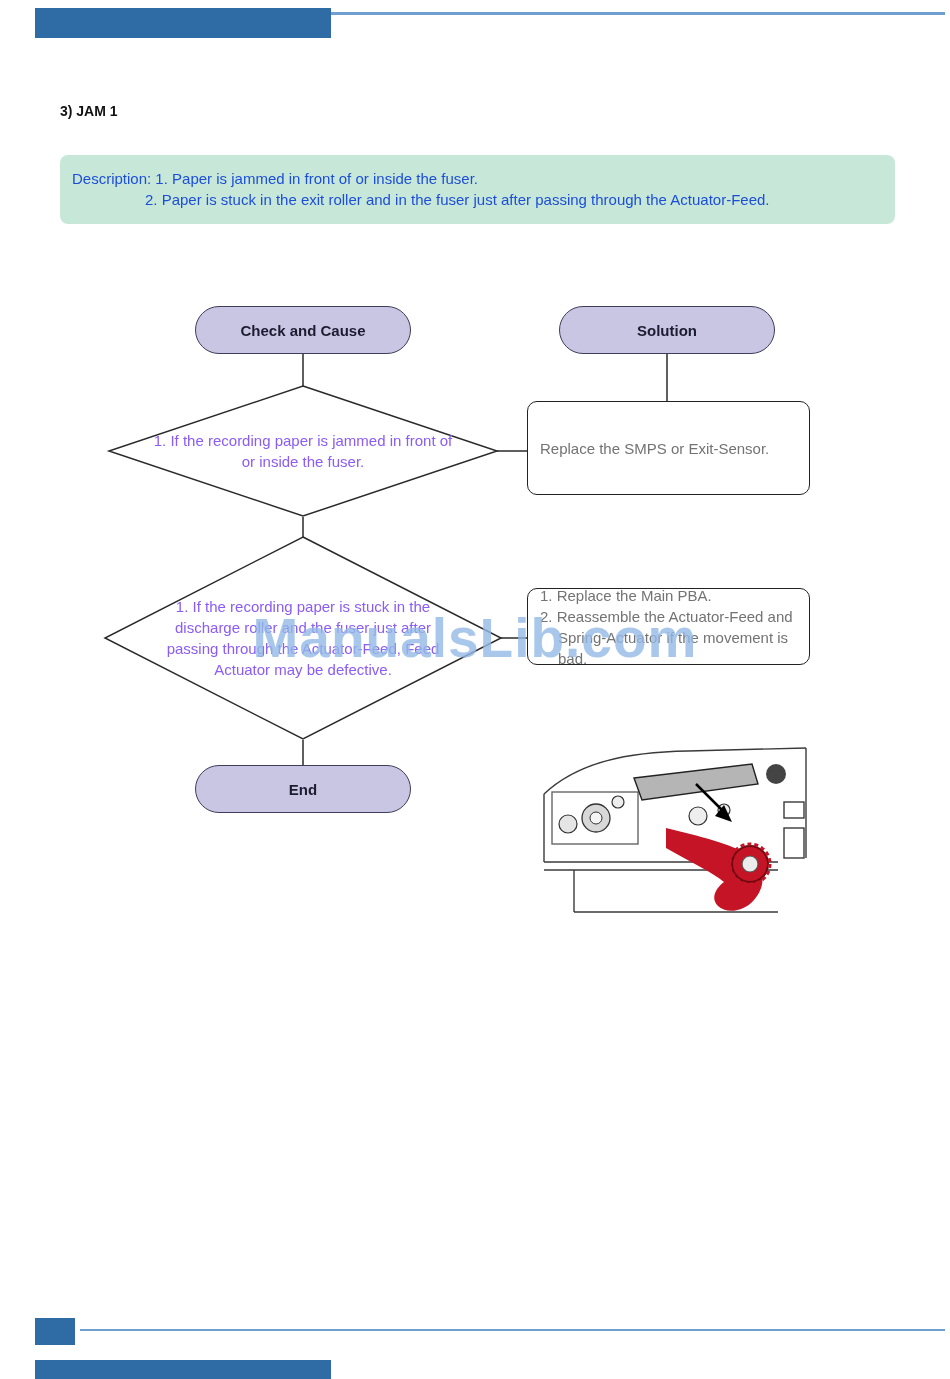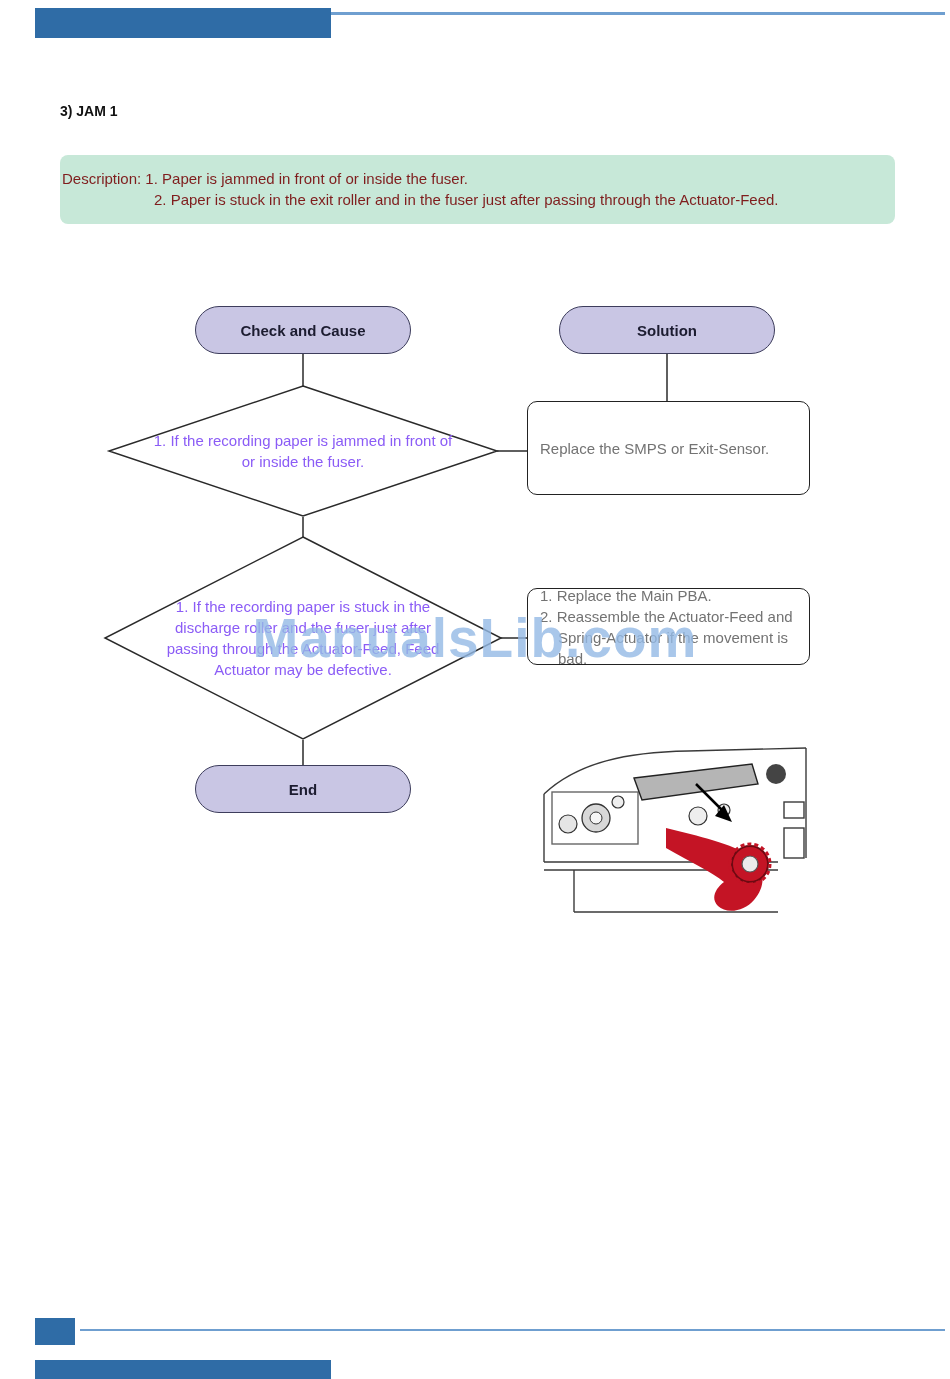--- a/index.html
+++ b/index.html
@@ -11,23 +11,23 @@
   .top-bar{position:absolute;left:35px;top:8px;width:296px;height:30px;background:var(--bar-blue);}
   .top-line{position:absolute;left:331px;top:12px;width:614px;height:3px;background:var(--line-blue);}
   .bottom-square{position:absolute;left:35px;top:1318px;width:40px;height:27px;background:var(--bar-blue);}
   .bottom-line{position:absolute;left:80px;top:1329px;width:865px;height:2px;background:var(--line-blue);}
   .bottom-bar{position:absolute;left:35px;top:1360px;width:296px;height:19px;background:var(--bar-blue);}
   
   .title{position:absolute;left:60px;top:103px;font-size:14px;font-weight:bold;color:#111;margin:0;}
   
   .desc-box{
     position:absolute;left:60px;top:155px;width:835px;height:69px;box-sizing:border-box;
-    background:var(--desc-green);border-radius:8px;padding:13px 2px;font-size:15px;line-height:21px;color:#7f1d1d;
+    background:var(--desc-green);border-radius:8px;padding:13px 12px;font-size:15px;line-height:21px;color:#1d4ed8;
   }
-  .desc-line2{margin-left:92px;}
+  .desc-line2{margin-left:73px;}
   
   .connectors{position:absolute;left:0;top:0;z-index:1;}
   .connectors line{stroke:var(--shape-stroke);stroke-width:1.5;}
   .connectors .diamond{fill:#ffffff;stroke:var(--shape-stroke);stroke-width:1.5;}
   
   .pill{
     position:absolute;width:216px;height:48px;box-sizing:border-box;z-index:2;
     background:var(--pill-purple);border:1.5px solid var(--pill-border);border-radius:24px;
     display:flex;align-items:center;justify-content:center;
     font-weight:bold;font-size:15px;color:#1c1c30;

